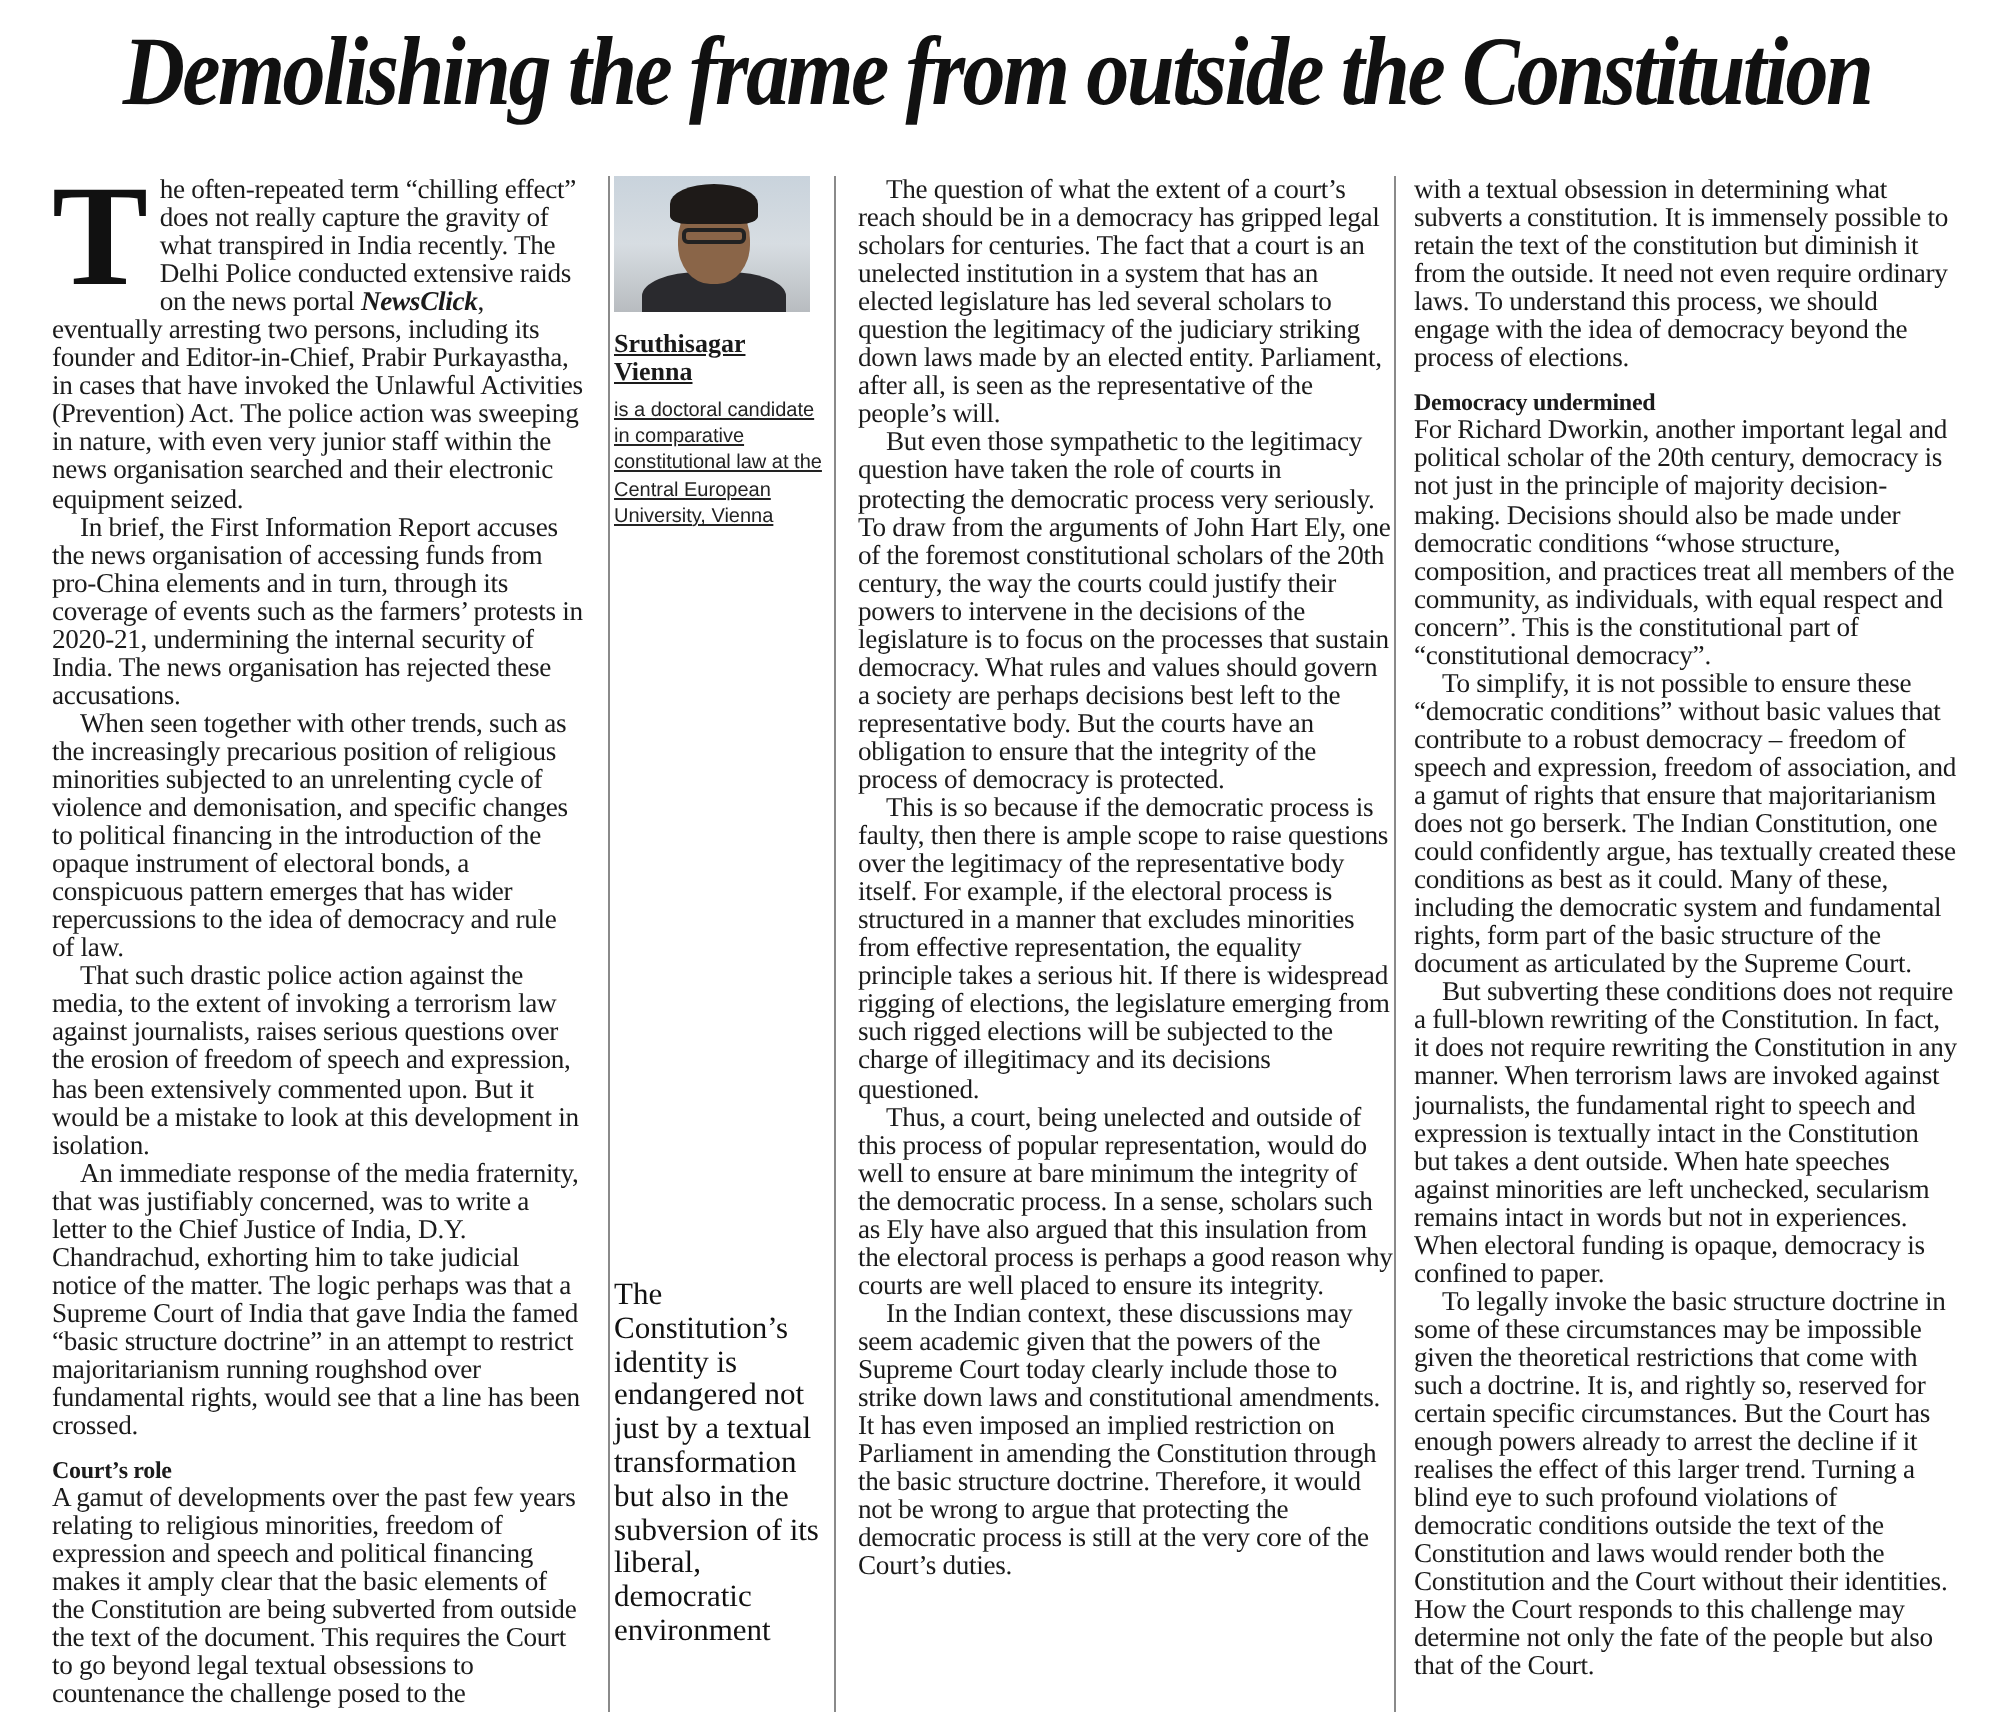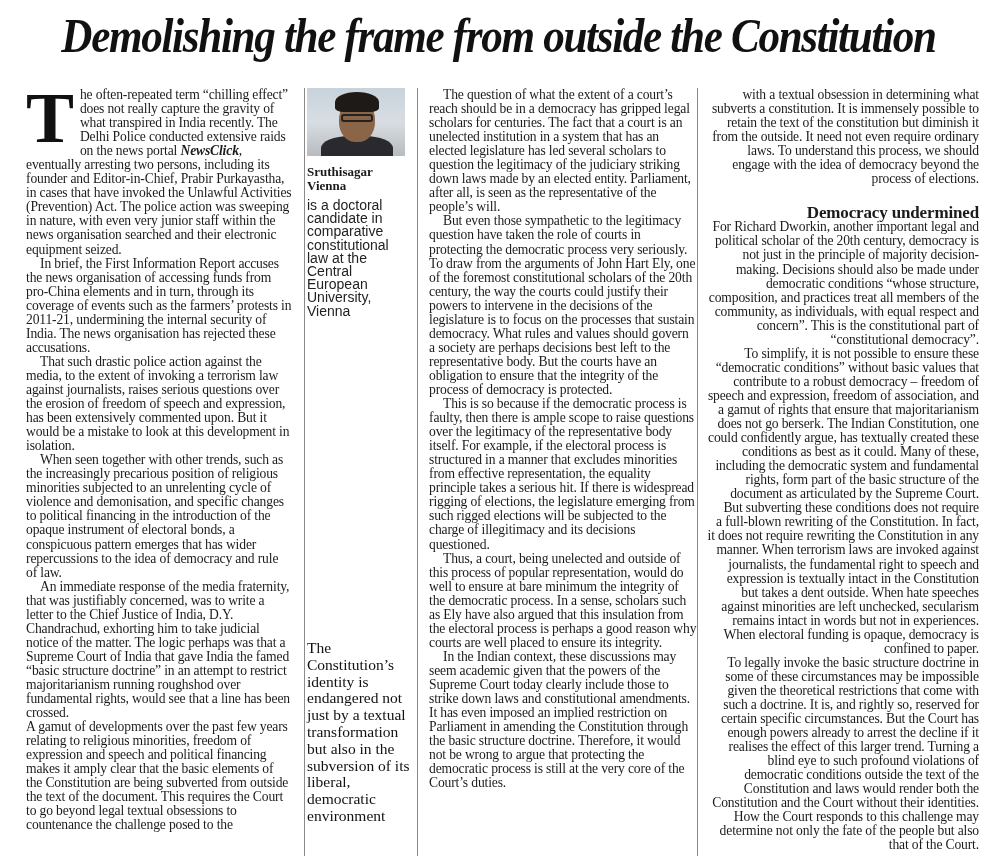--- a/index.html
+++ b/index.html
@@ -22,25 +22,25 @@
   .col {
     position: absolute; top: 88px;
     font-family: "Liberation Serif", "DejaVu Serif", serif;
     font-size: 13.6px;
     line-height: 14.05px;
     color: #1b1b1b;
     letter-spacing: -0.15px;
   }
   .col p { text-indent: 14px; }
   .col p.noindent { text-indent: 0; }
-  .col h3 { font-size: 17px; font-weight: bold; margin-top: 20px; line-height: 14.05px; }
+  .col h3 { font-size: 12px; font-weight: bold; margin-top: 8px; line-height: 14.05px; }
 
   #col1 { left: 26px; width: 266px; }
   #col3 { left: 429px; width: 268px; }
-  #col4 { left: 707px; width: 272px; text-align: right; }
+  #col4 { left: 707px; width: 272px; }
 
   .dropcap {
     float: left;
     font-family: "Liberation Serif", "DejaVu Serif", serif;
     font-weight: bold;
     font-size: 72px;
     line-height: 56px;
     height: 56px;
     margin: 2px 6px 0 0;
     color: #111;
@@ -73,47 +73,48 @@
   }
   .photo .body {
     position: absolute; left: 14px; top: 48px; width: 72px; height: 30px;
     border-radius: 40% 40% 0 0;
     background: #2a2a2e;
   }
   .author .name {
     margin-top: 9px;
     font-family: "Liberation Serif", "DejaVu Serif", serif;
     font-weight: bold; font-size: 13px; line-height: 14px;
-    color: #1a1a1a;
+    text-decoration: underline; color: #1a1a1a;
   }
   .author .bio {
     margin-top: 6px;
     font-family: "Liberation Sans", "DejaVu Sans", sans-serif;
-    font-size: 14px; line-height: 13.2px; color: #222;
+    font-size: 10px; line-height: 13.2px; color: #222; text-decoration: underline;
   }
 
   .pullquote {
     position: absolute; left: 307px; top: 640px; width: 104px;
     font-family: "Liberation Serif", "DejaVu Serif", serif;
     font-size: 15.5px; line-height: 16.8px; color: #111;
   }
 
   i.em { font-style: italic; font-weight: bold; }
 </style>
 </head>
 <body>
 
 <h1 class="headline">Demolishing the frame from outside the Constitution</h1>
 
 <div class="col" id="col1">
   <p class="noindent"><span class="dropcap">T</span><span>he often-repeated term “chilling effect” does not really capture the gravity of what transpired in India recently. The Delhi Police conducted extensive raids on the news portal </span><i class="em">NewsClick</i><span>, eventually arresting two persons, including its founder and Editor-in-Chief, Prabir Purkayastha, in cases that have invoked the Unlawful Activities (Prevention) Act. The police action was sweeping in nature, with even very junior staff within the news organisation searched and their electronic equipment seized.</span></p>
-  <p>In brief, the First Information Report accuses the news organisation of accessing funds from pro-China elements and in turn, through its coverage of events such as the farmers’ protests in 2011-21, undermining the internal security of India. The news organisation has rejected these accusations.</p>
+  <p>In brief, the First Information Report accuses the news organisation of accessing funds from pro-China elements and in turn, through its coverage of events such as the farmers’ protests in 2020-21, undermining the internal security of India. The news organisation has rejected these accusations.</p>
+  <p>When seen together with other trends, such as the increasingly precarious position of religious minorities subjected to an unrelenting cycle of violence and demonisation, and specific changes to political financing in the introduction of the opaque instrument of electoral bonds, a conspicuous pattern emerges that has wider repercussions to the idea of democracy and rule of law.</p>
   <p>That such drastic police action against the media, to the extent of invoking a terrorism law against journalists, raises serious questions over the erosion of freedom of speech and expression, has been extensively commented upon. But it would be a mistake to look at this development in isolation.</p>
-  <p>When seen together with other trends, such as the increasingly precarious position of religious minorities subjected to an unrelenting cycle of violence and demonisation, and specific changes to political financing in the introduction of the opaque instrument of electoral bonds, a conspicuous pattern emerges that has wider repercussions to the idea of democracy and rule of law.</p>
   <p>An immediate response of the media fraternity, that was justifiably concerned, was to write a letter to the Chief Justice of India, D.Y. Chandrachud, exhorting him to take judicial notice of the matter. The logic perhaps was that a Supreme Court of India that gave India the famed “basic structure doctrine” in an attempt to restrict majoritarianism running roughshod over fundamental rights, would see that a line has been crossed.</p>
+  <h3>Court’s role</h3>
   <p class="noindent">A gamut of developments over the past few years relating to religious minorities, freedom of expression and speech and political financing makes it amply clear that the basic elements of the Constitution are being subverted from outside the text of the document. This requires the Court to go beyond legal textual obsessions to countenance the challenge posed to the</p>
 </div>
 
 <div class="rule" id="rule1"></div>
 
 <div class="author">
   <div class="photo">
     <div class="body"></div>
     <div class="head"></div>
     <div class="hair"></div>

